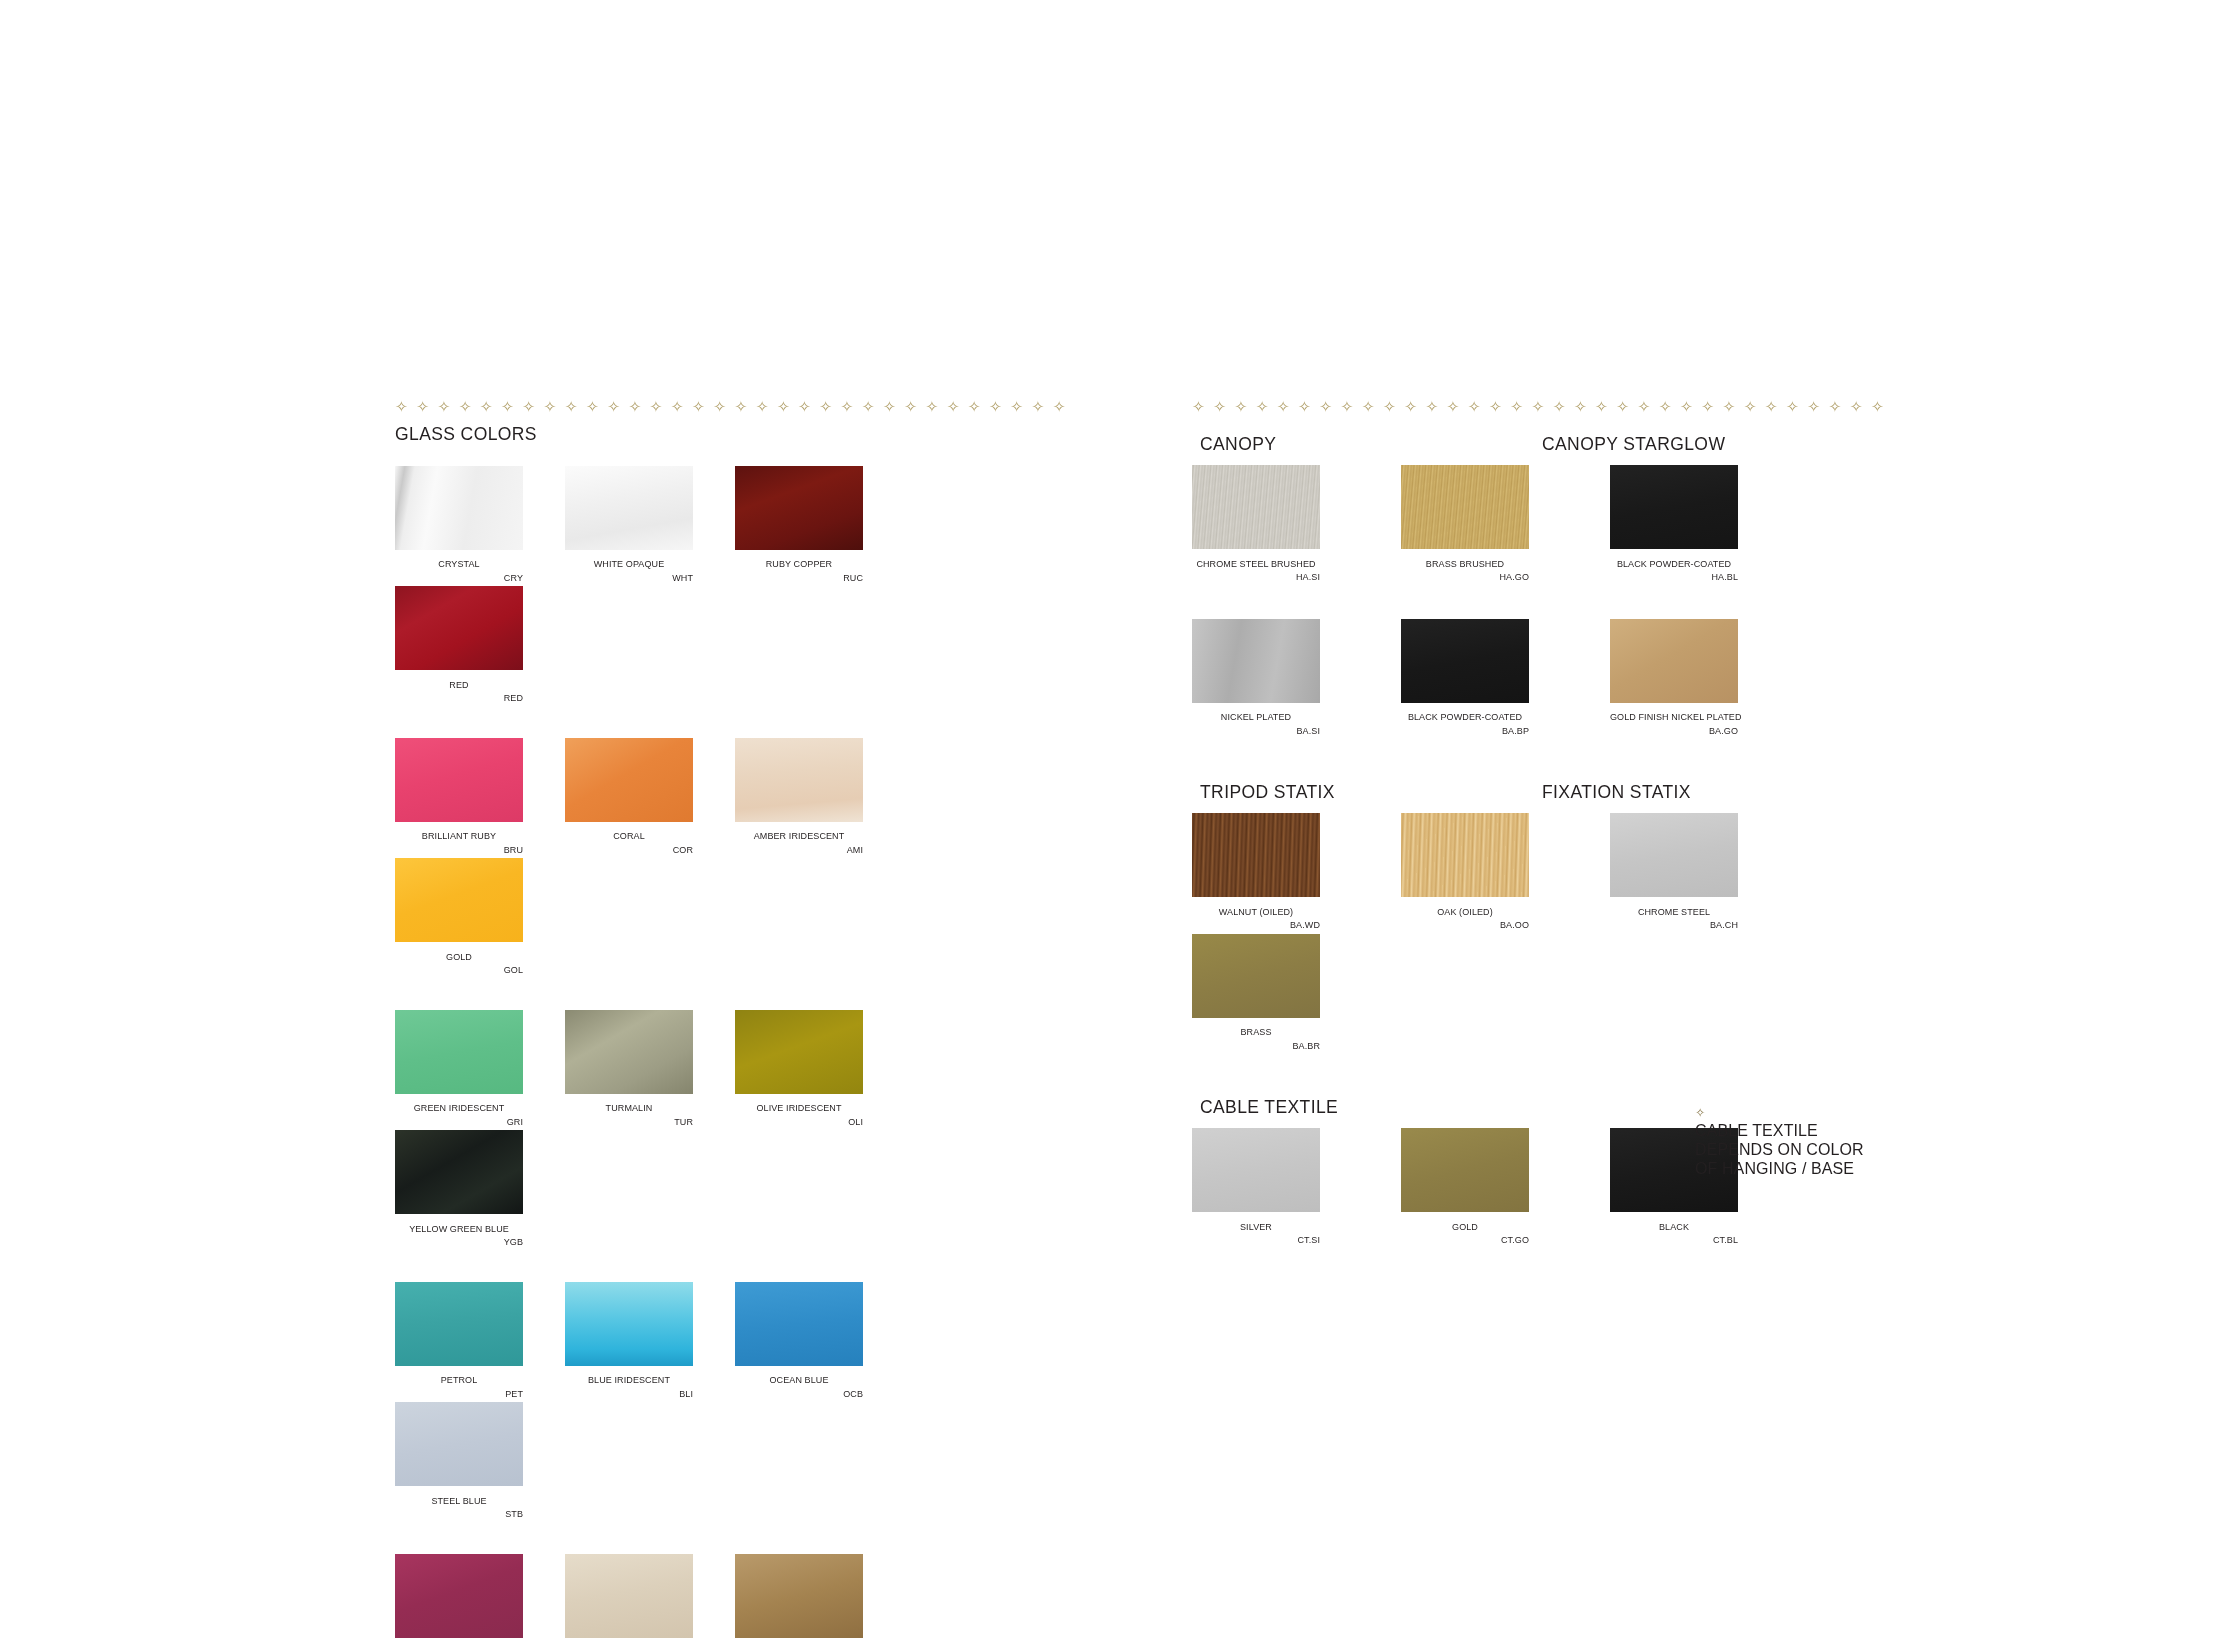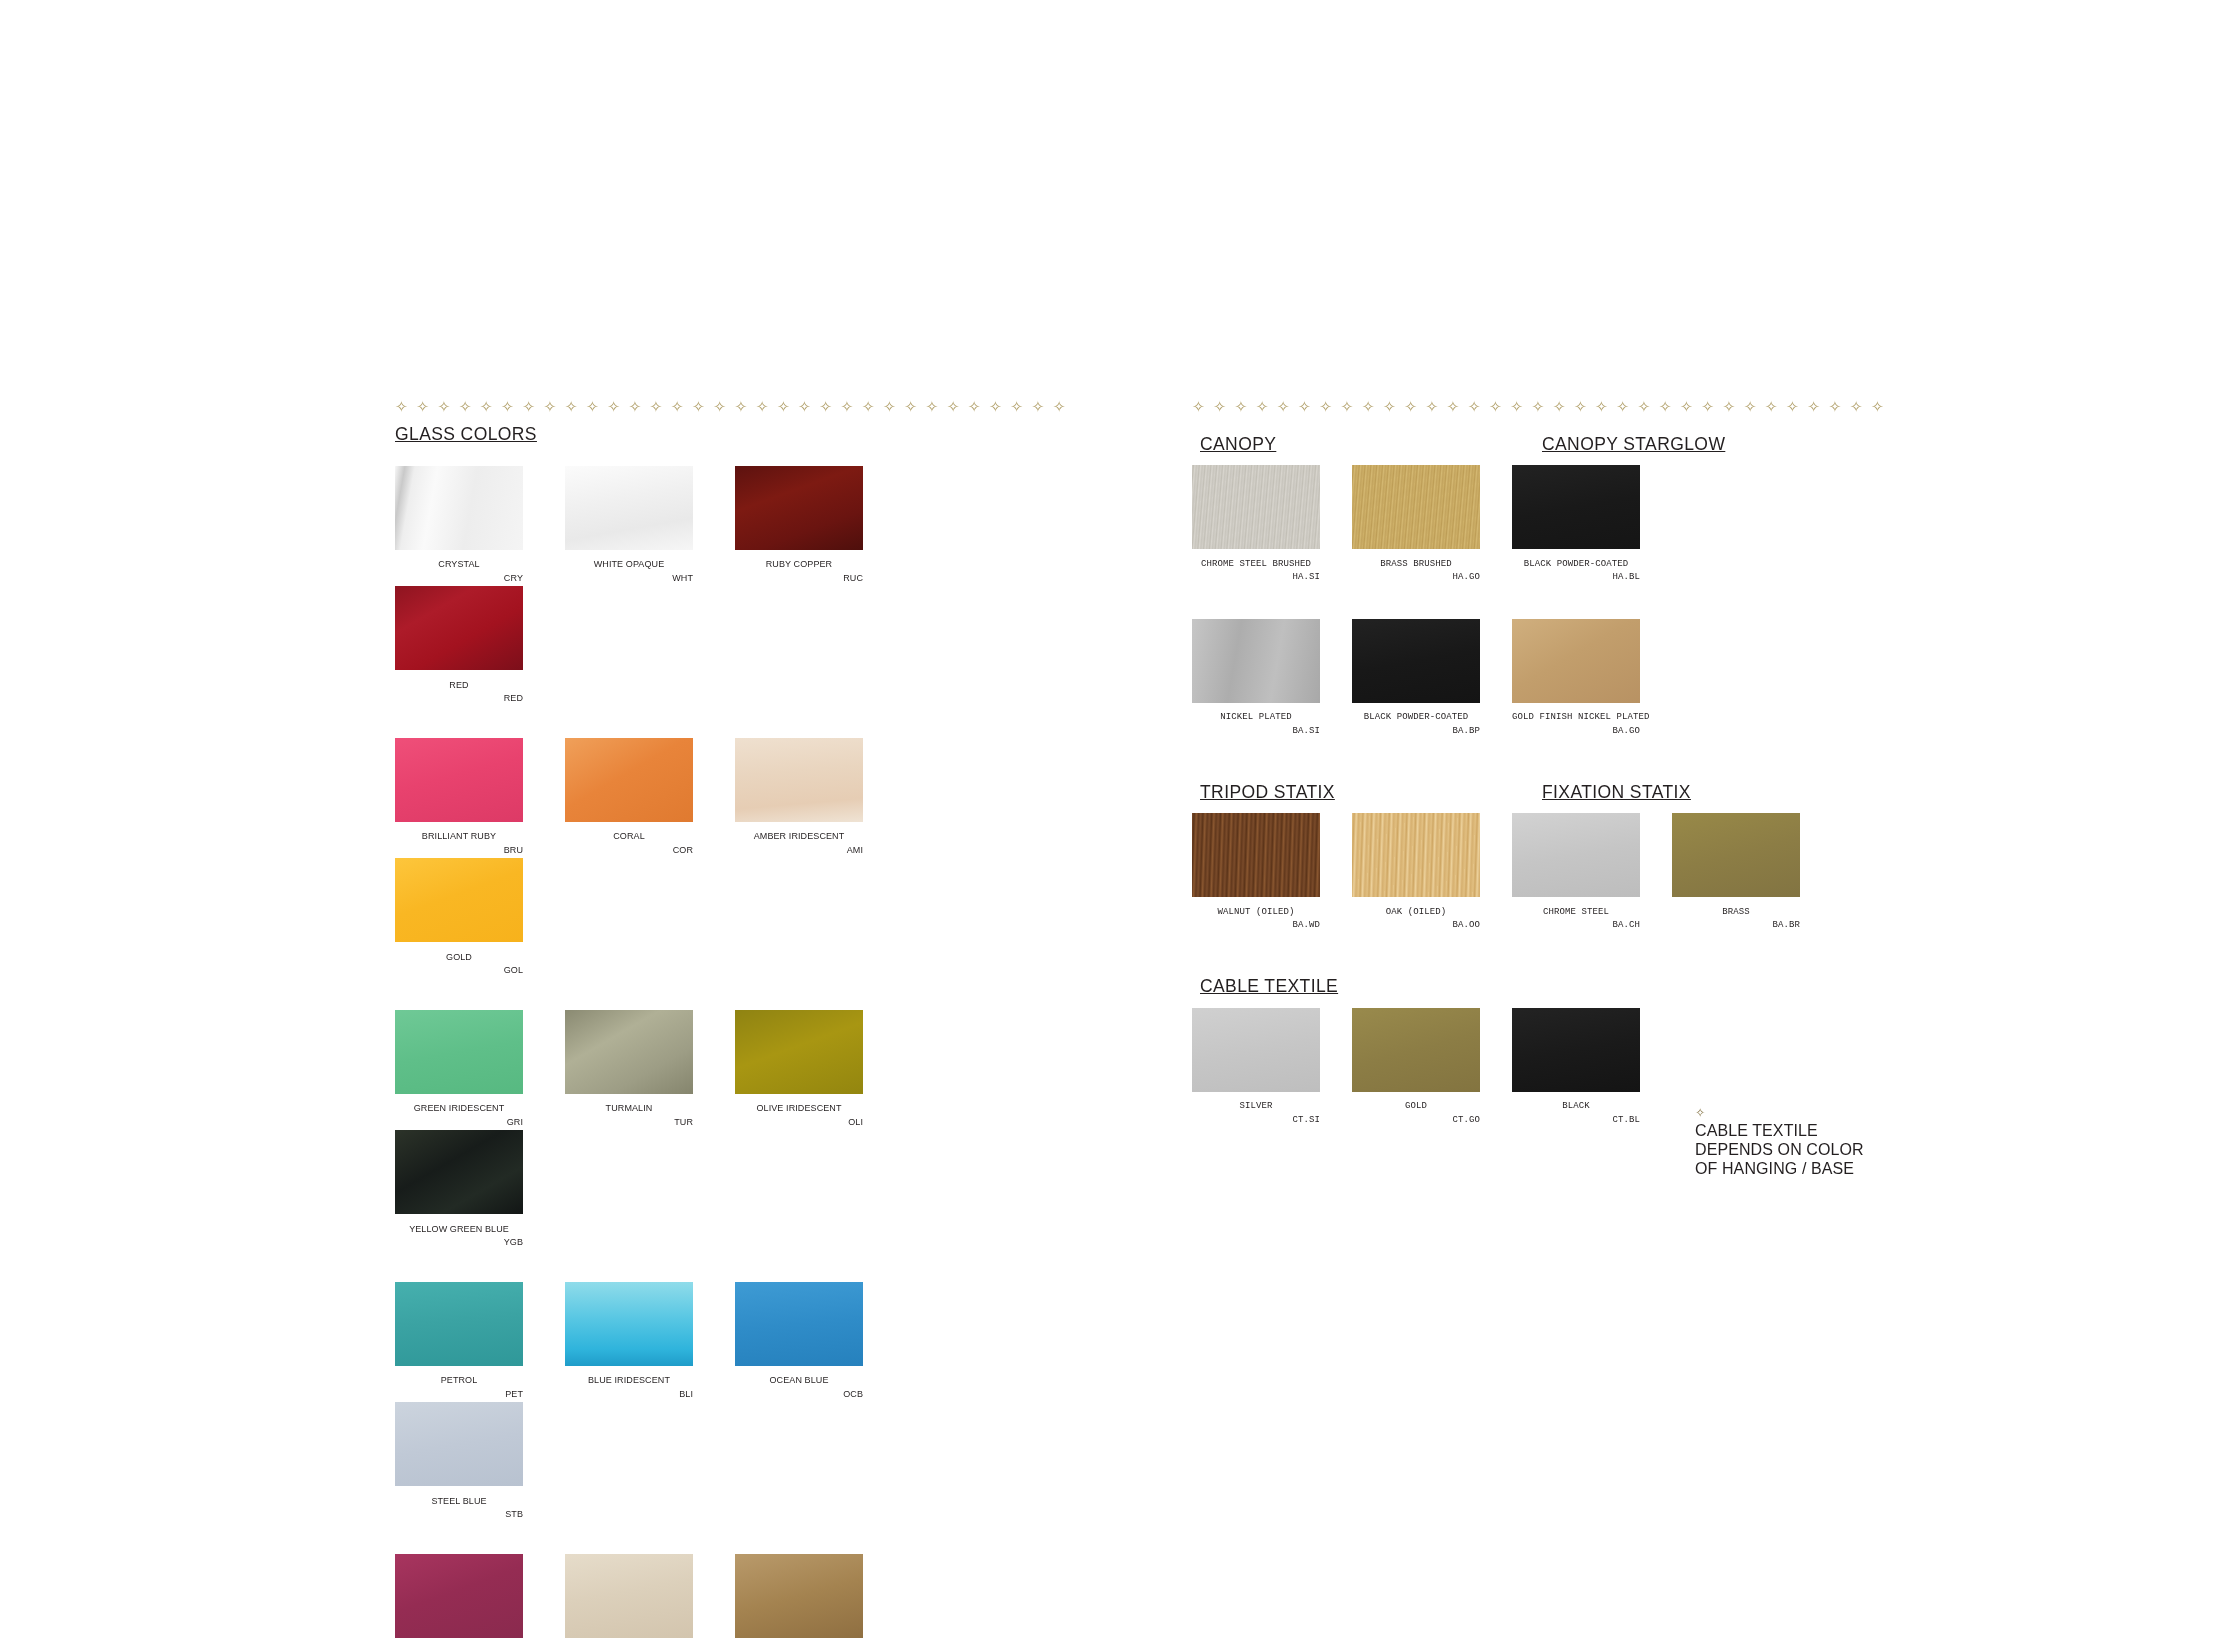--- a/index.html
+++ b/index.html
@@ -54,36 +54,34 @@
   }
 
   
   .section-head {
     font-size: 17.5px;
     letter-spacing: 0.4px;
     font-weight: 400;
     color: #231f20;
     margin-top: 9.5px;
     white-space: nowrap;
-    text-decoration: underline;
   }
 
   
   .grid {
     display: flex;
     flex-wrap: wrap;
   }
   .cell {
     width: 170px;
     position: relative;
   }
   .cell-r {
-    width: 160px;
+    width: 209px;
     position: relative;
-    font-family: Liberation Mono, monospace;
   }
 
   .swatch {
     width: 128px;
     height: 84px;
     display: block;
   }
   .swatch-r {
     width: 128px;
     height: 84px;

